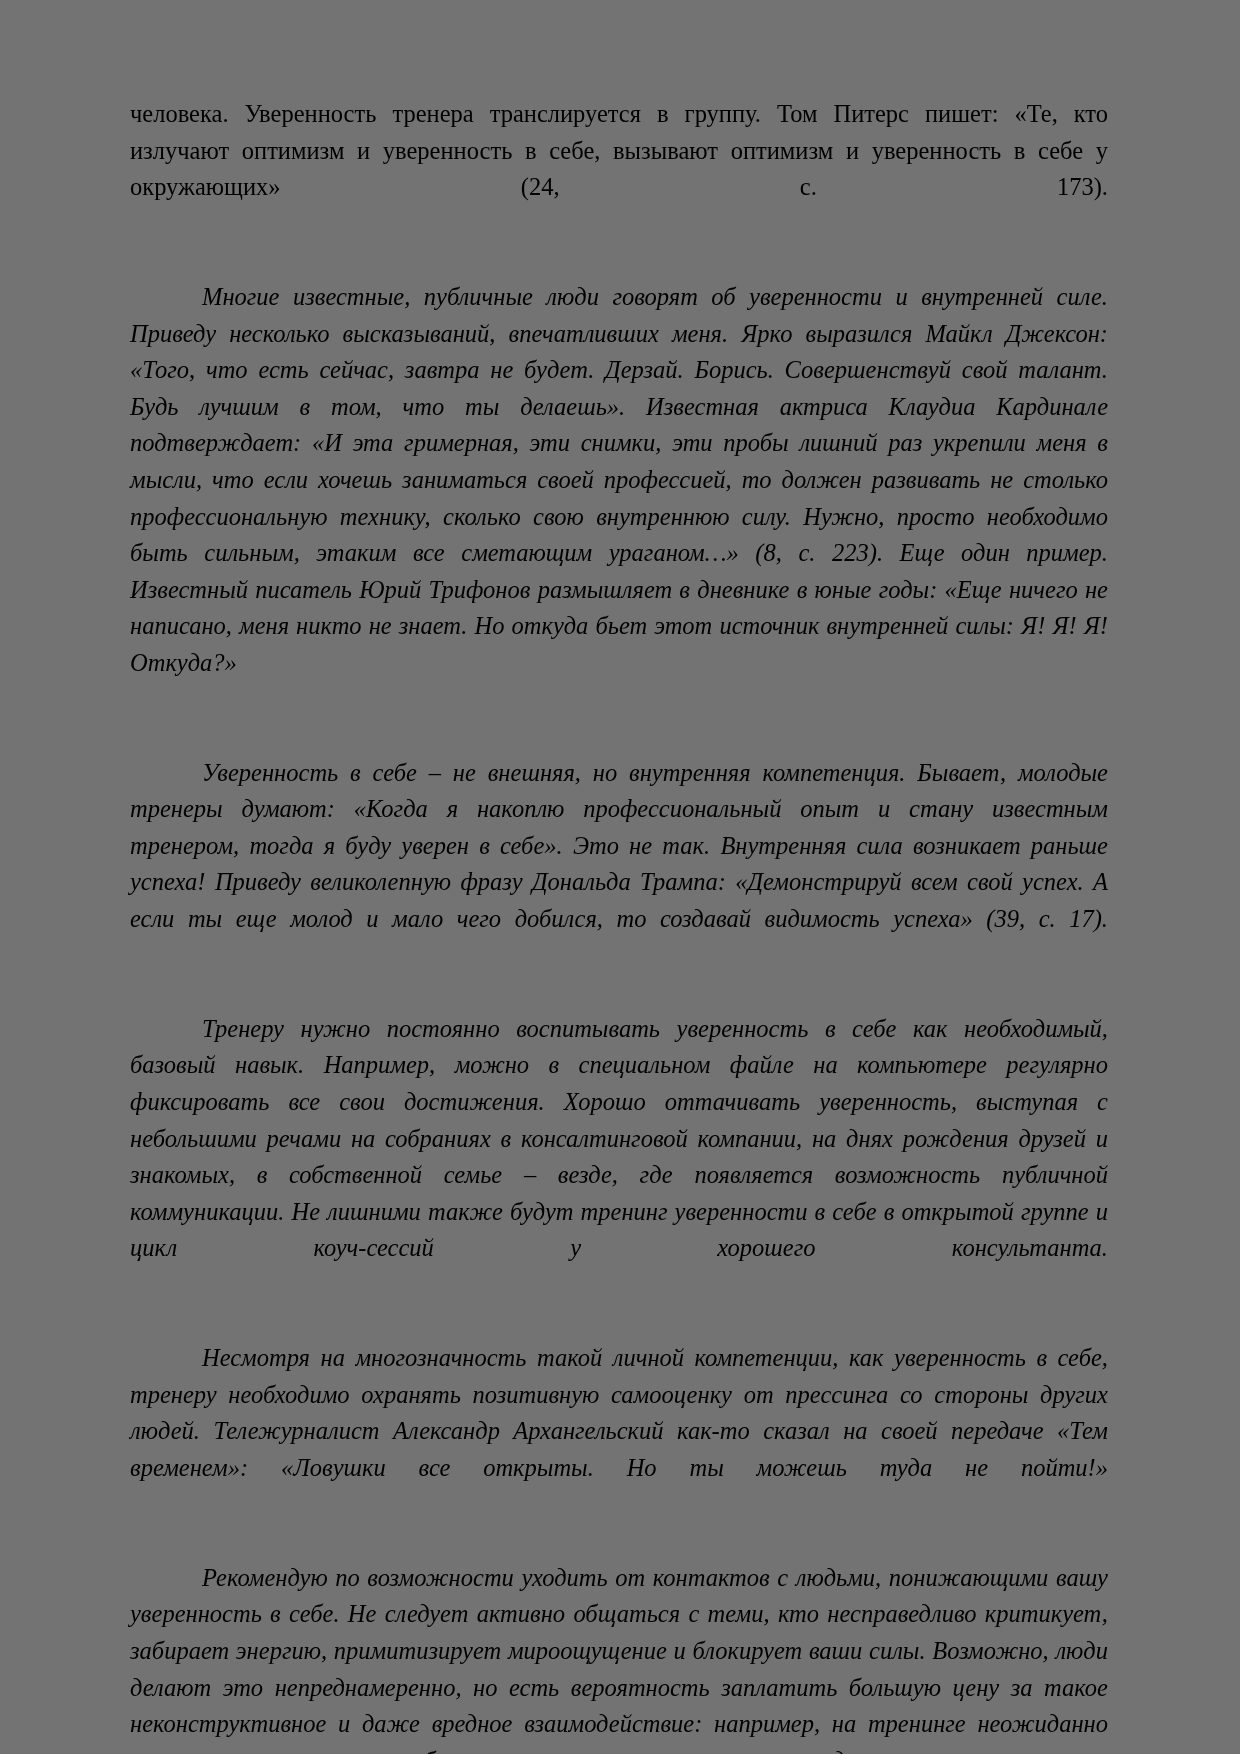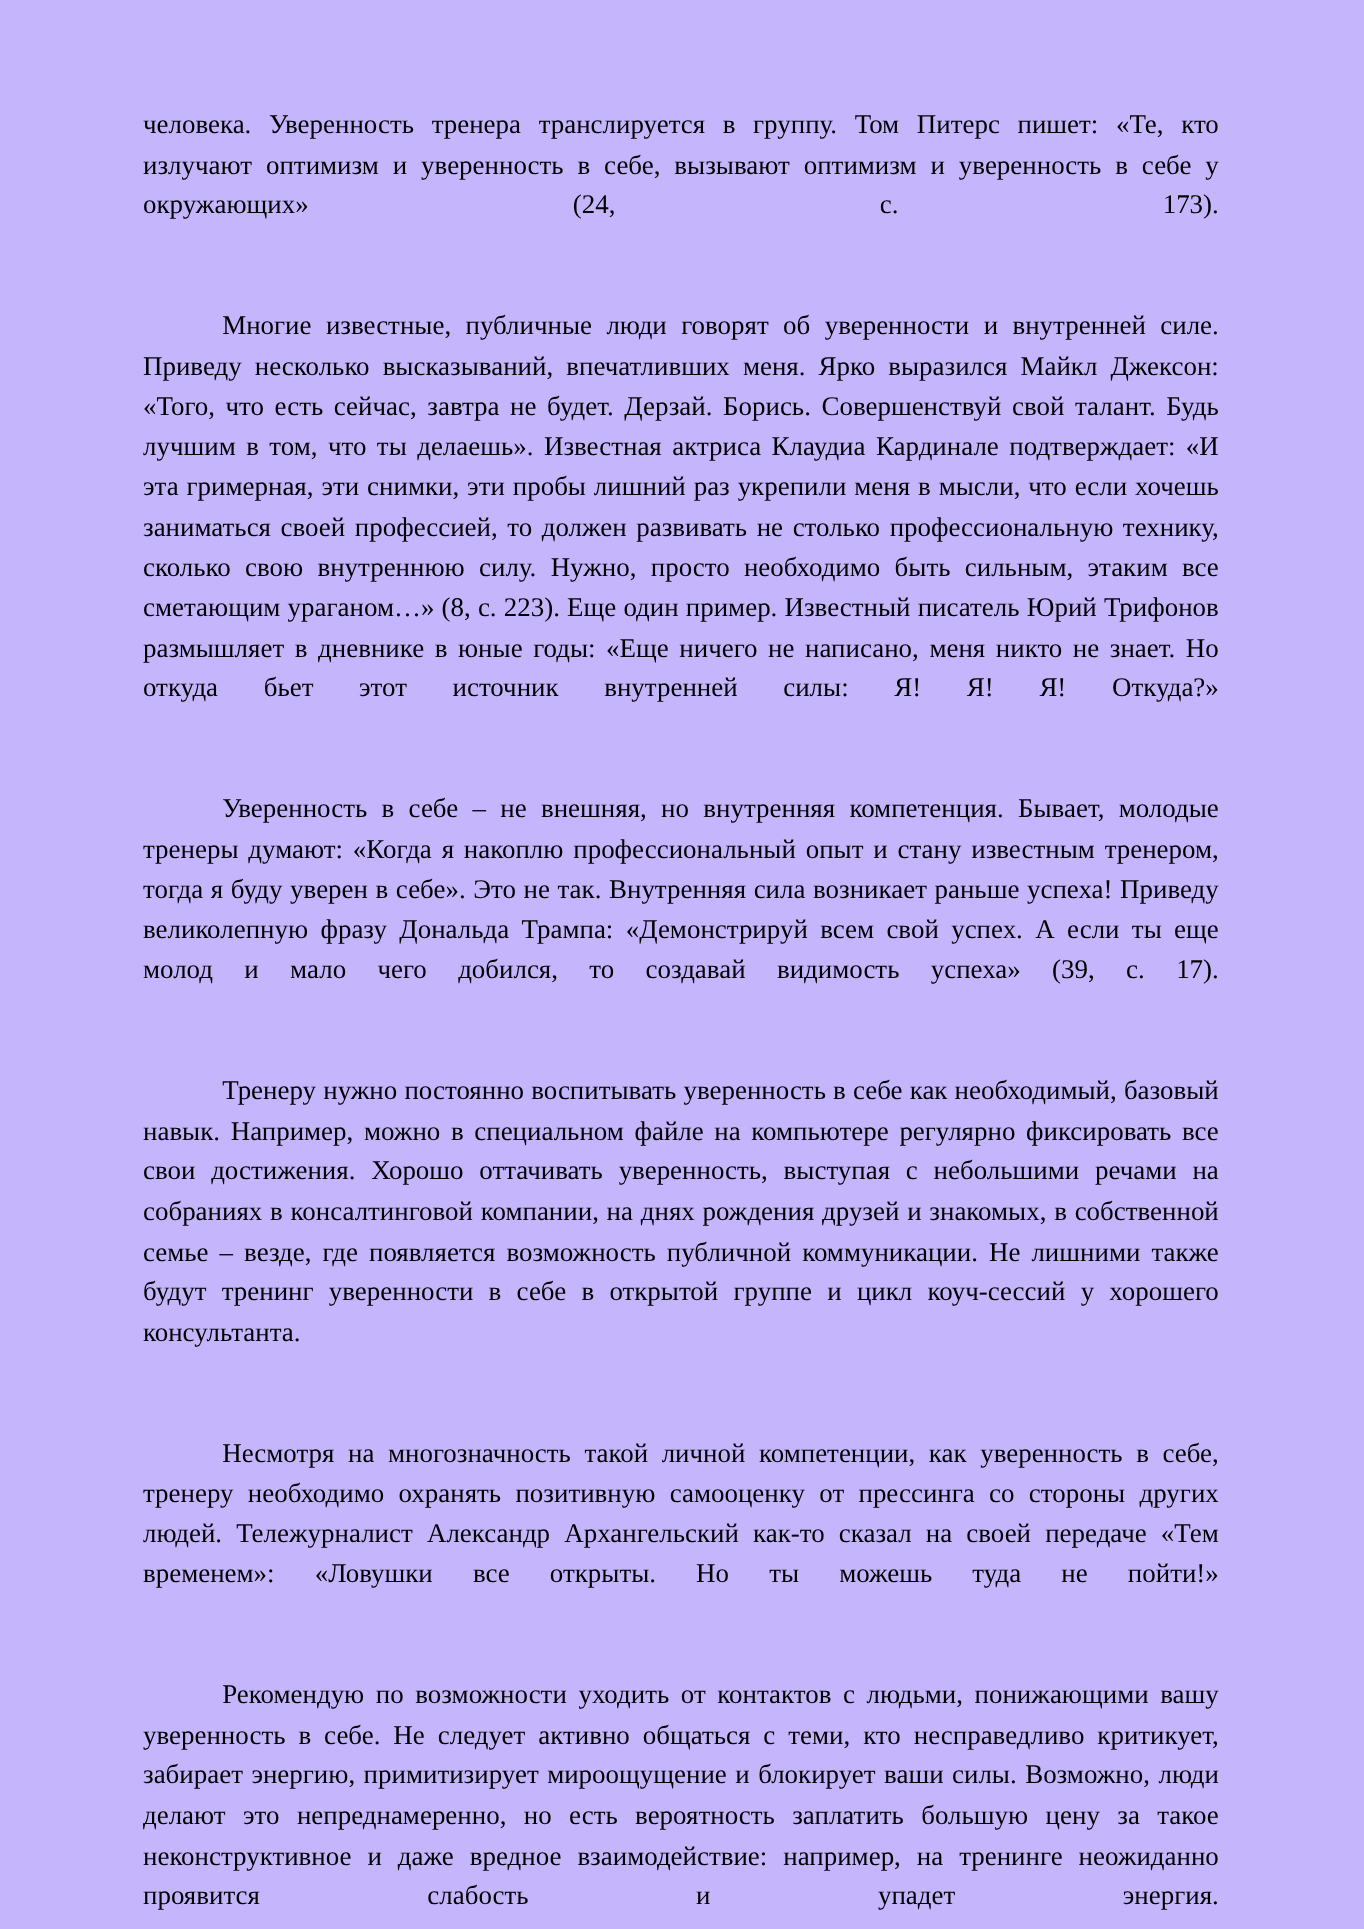--- a/index.html
+++ b/index.html
@@ -11,41 +11,42 @@
     width: 1240px;
     height: 1754px;
     font-family: "Liberation Serif", "DejaVu Serif", serif;
     color: #000000;
     -webkit-font-smoothing: none;
   }
   .page {
     position: relative;
     width: 1240px;
     height: 1754px;
-    background: #c4b5fd;
+    background: #737373;
     box-sizing: border-box;
   }
   .text-column {
     position: absolute;
     left: 130px;
     top: 96px;
     width: 978px;
   }
   p.para {
     margin: 0 0 0 0;
     font-size: 24.5px;
     line-height: 36.6px;
     text-align: justify;
     text-justify: inter-word;
     text-indent: 0;
     hyphens: none;
     word-spacing: 0px;
   }
   p.para.indent {
     text-indent: 72px;
+    font-style: italic;
   }
   p.para.gap {
     margin-top: 36.6px;
   }
   
   p.para::after {
     content: "";
     display: inline-block;
     width: 100%;
   }

